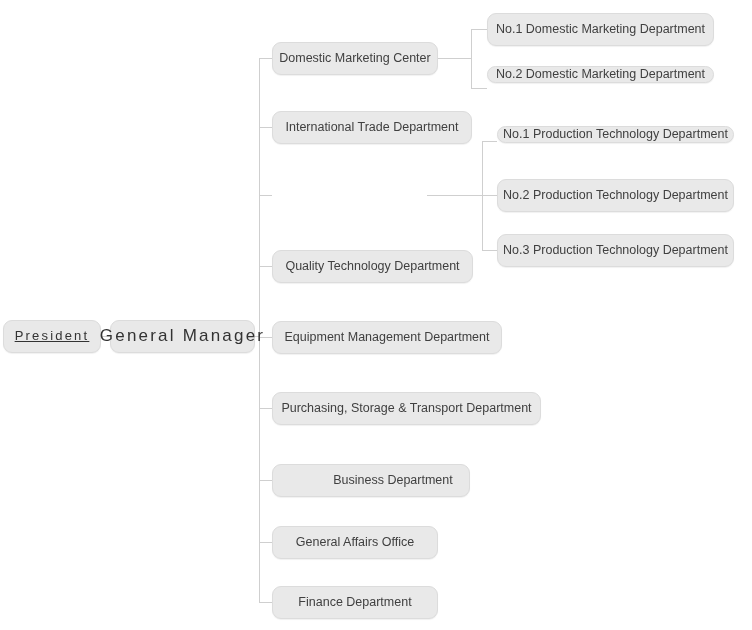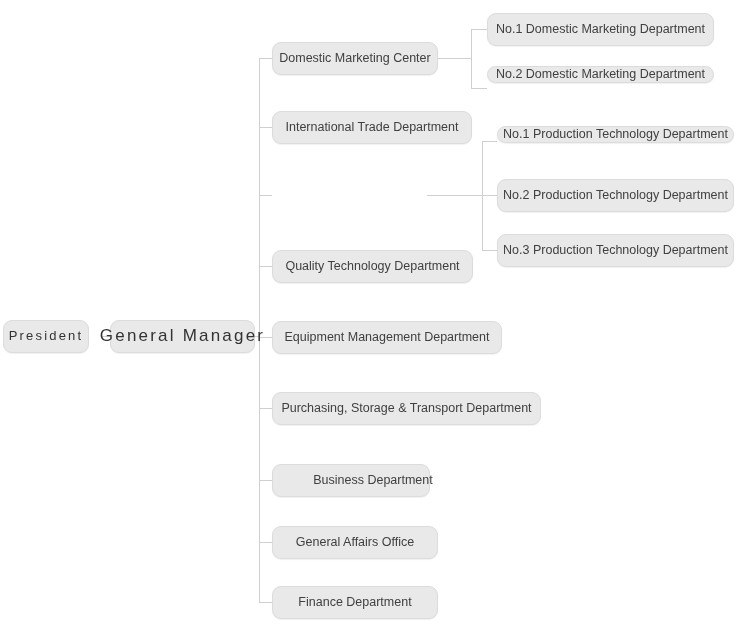--- a/index.html
+++ b/index.html
@@ -73,21 +73,21 @@
   <div class="conn v" style="left:471px; top:29px; height:59px;"></div>
   <div class="conn h" style="left:471px; top:29px; width:16px;"></div>
   <div class="conn h" style="left:471px; top:88px; width:16px;"></div>
 
   <div class="conn h" style="left:427px; top:195px; width:55px;"></div>
   <div class="conn v" style="left:482px; top:141px; height:109px;"></div>
   <div class="conn h" style="left:482px; top:141px; width:15px;"></div>
   <div class="conn h" style="left:482px; top:195px; width:15px;"></div>
   <div class="conn h" style="left:482px; top:250px; width:15px;"></div>
 
-  <div class="node root" style="left:3px; top:320px; width:86px; height:33px;">
+  <div class="node root" style="left:3px; top:320px; width:98px; height:33px;text-decoration:underline;">
     <span>President</span>
   </div>
 
   <div class="node lvl2" style="left:110px; top:320px; width:145px; height:33px;">
     <span>General Manager</span>
   </div>
 
   <div class="node" style="left:272px; top:42px; width:166px; height:33px;">
     <span>Domestic Marketing Center</span>
   </div>
@@ -102,21 +102,21 @@
   </div>
 
   <div class="node" style="left:272px; top:321px; width:230px; height:33px;">
     <span>Equipment Management Department</span>
   </div>
 
   <div class="node" style="left:272px; top:392px; width:269px; height:33px;">
     <span>Purchasing, Storage &amp; Transport Department</span>
   </div>
 
-  <div class="node" style="left:272px; top:464px; width:158px; height:33px;padding-left:44px;">
+  <div class="node" style="left:272px; top:464px; width:198px; height:33px;padding-left:44px;">
     <span>Business Department</span>
   </div>
 
   <div class="node" style="left:272px; top:526px; width:166px; height:33px;">
     <span>General Affairs Office</span>
   </div>
 
   <div class="node" style="left:272px; top:586px; width:166px; height:33px;">
     <span>Finance Department</span>
   </div>

